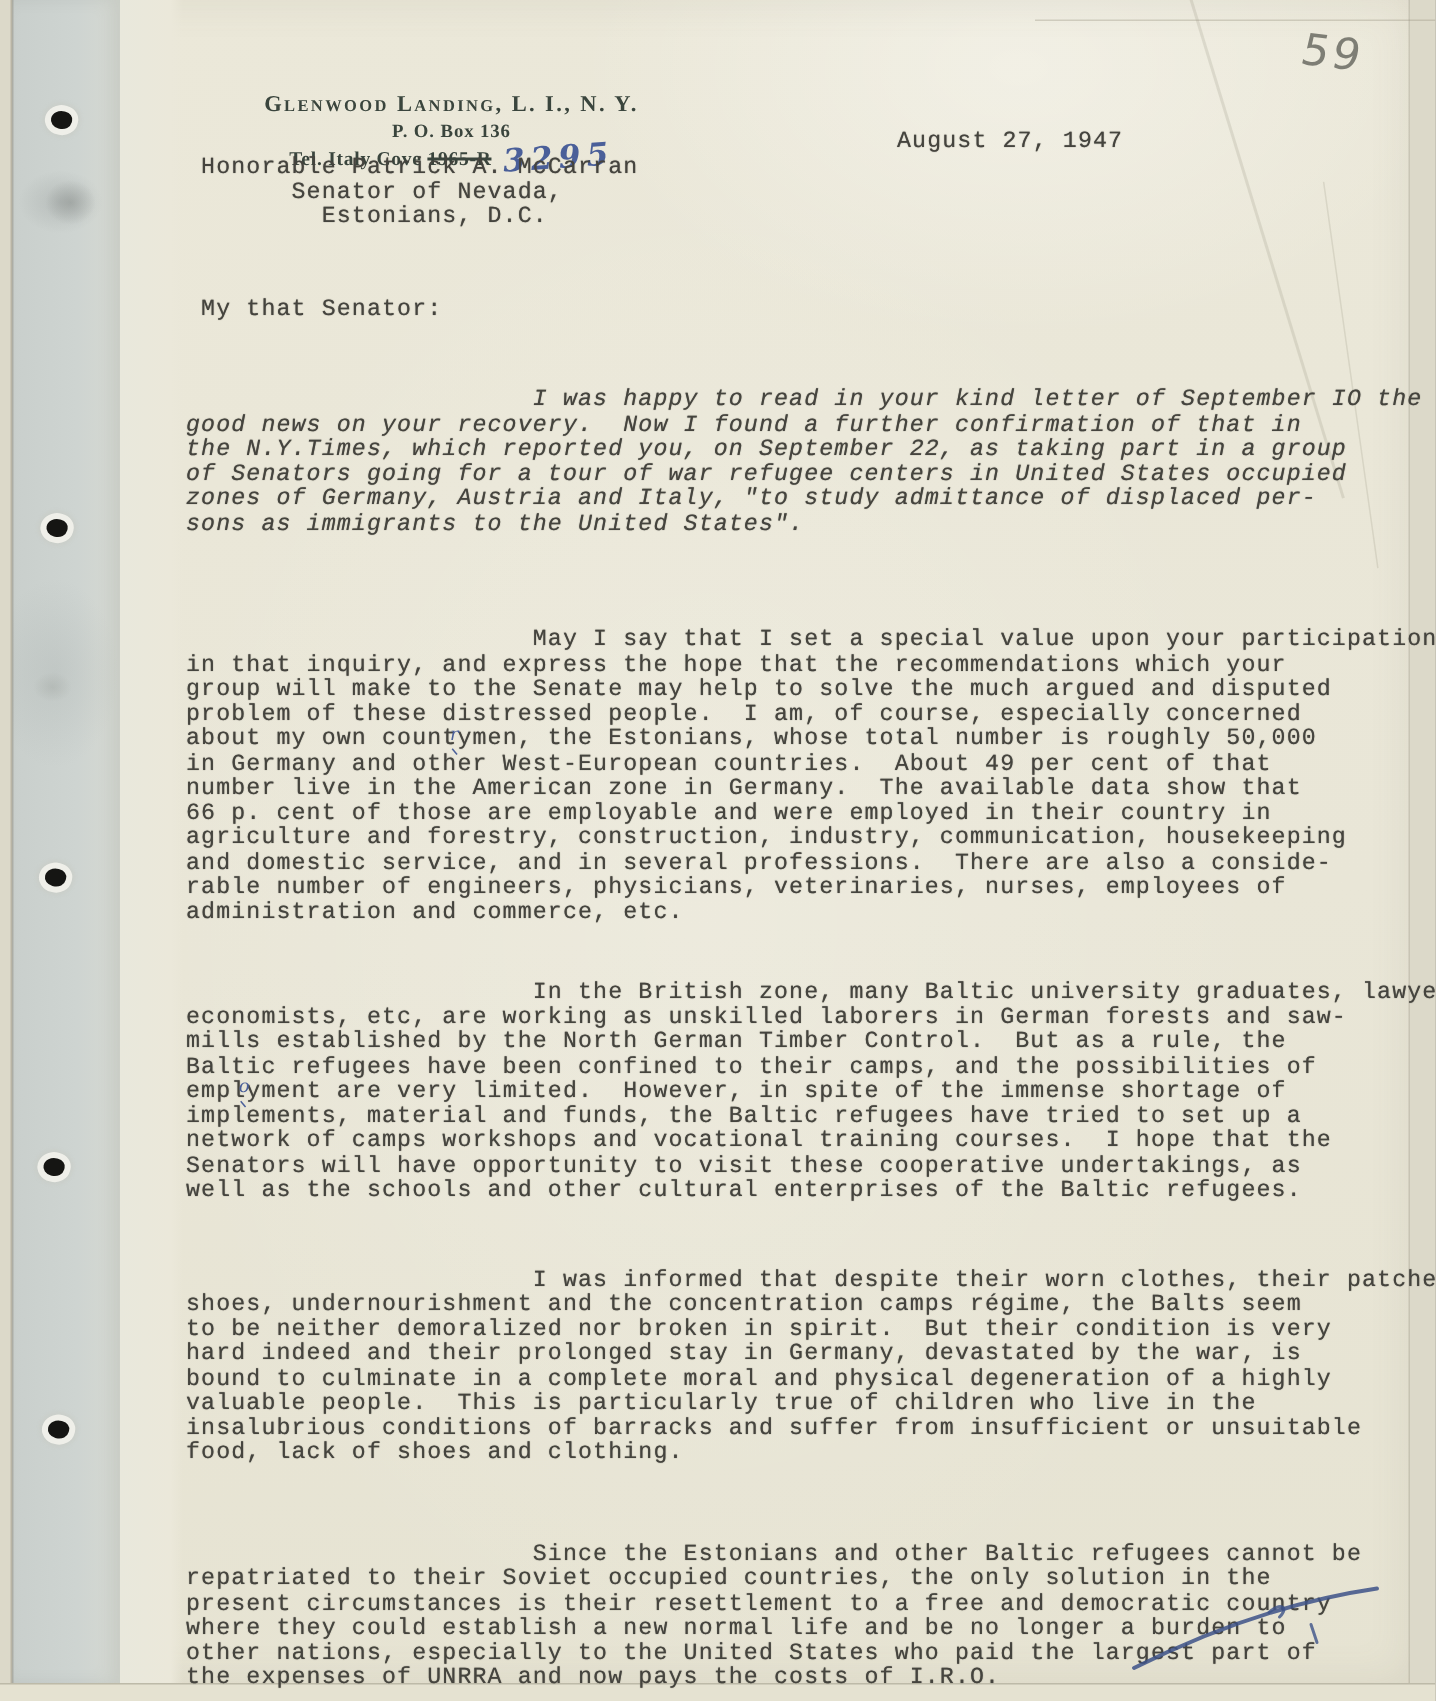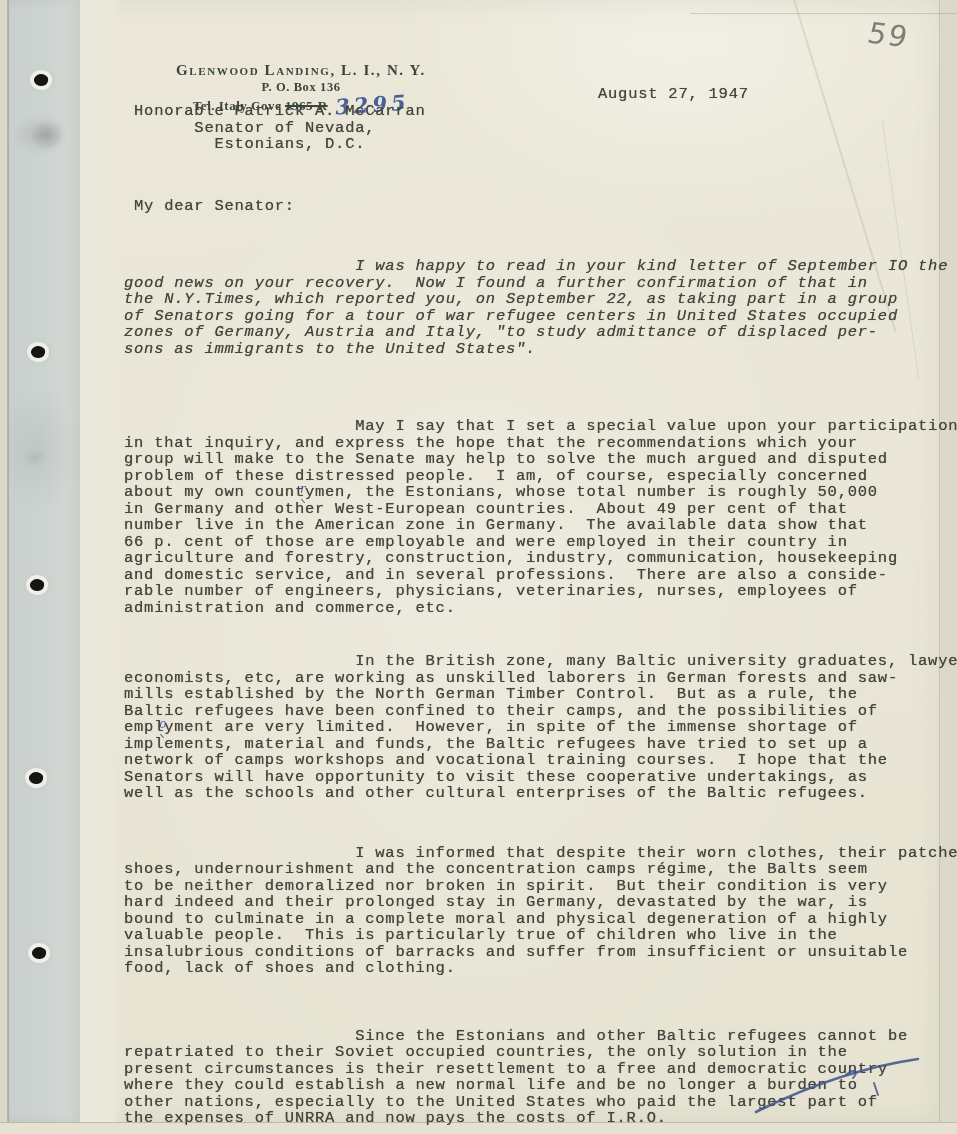--- a/index.html
+++ b/index.html
@@ -127,21 +127,21 @@
   <div class="letterhead">
     <div class="lh1">Glenwood Landing, L. I., N. Y.</div>
     <div class="lh2">P. O. Box 136</div>
     <div class="lh3"><span>Tel. Italy Cove </span><span class="struck">1965-R</span><span class="hand-3295">3295</span></div>
   </div>
 
   <div class="type" style="left:598px;top:86px">August 27, 1947</div>
 
   <div class="type" style="left:124px;top:103px"><div class="tline"> Honorable Patrick A. McCarran</div><div class="tline">       Senator of Nevada,</div><div class="tline">         Estonians, D.C.</div></div>
 
-  <div class="type" style="left:124px;top:198px"> My dear Senator:</div>
+  <div class="type" style="left:124px;top:198px"> My that Senator:</div>
 
   <div class="type body-col">
     <div class="para p1"><div class="tline">                       I was happy to read in your kind letter of September IO the</div><div class="tline">good news on your recovery.  Now I found a further confirmation of that in</div><div class="tline">the N.Y.Times, which reported you, on September 22, as taking part in a group</div><div class="tline">of Senators going for a tour of war refugee centers in United States occupied</div><div class="tline">zones of Germany, Austria and Italy, "to study admittance of displaced per-</div><div class="tline">sons as immigrants to the United States".</div></div>
     <div class="para p2"><div class="tline">                       May I say that I set a special value upon your participation</div><div class="tline">in that inquiry, and express the hope that the recommendations which your</div><div class="tline">group will make to the Senate may help to solve the much argued and disputed</div><div class="tline">problem of these distressed people.  I am, of course, especially concerned</div><div class="tline">about my own count<span class="ins"><span class="ins-mark">r</span></span>ymen, the Estonians, whose total number is roughly 50,000</div><div class="tline">in Germany and other West-European countries.  About 49 per cent of that</div><div class="tline">number live in the American zone in Germany.  The available data show that</div><div class="tline">66 p. cent of those are employable and were employed in their country in</div><div class="tline">agriculture and forestry, construction, industry, communication, housekeeping</div><div class="tline">and domestic service, and in several professions.  There are also a conside-</div><div class="tline">rable number of engineers, physicians, veterinaries, nurses, employees of</div><div class="tline">administration and commerce, etc.</div></div>
     <div class="para p3"><div class="tline">                       In the British zone, many Baltic university graduates, lawyers,</div><div class="tline">economists, etc, are working as unskilled laborers in German forests and saw-</div><div class="tline">mills established by the North German Timber Control.  But as a rule, the</div><div class="tline">Baltic refugees have been confined to their camps, and the possibilities of</div><div class="tline">empl<span class="ins"><span class="ins-mark">o</span></span>yment are very limited.  However, in spite of the immense shortage of</div><div class="tline">implements, material and funds, the Baltic refugees have tried to set up a</div><div class="tline">network of camps workshops and vocational training courses.  I hope that the</div><div class="tline">Senators will have opportunity to visit these cooperative undertakings, as</div><div class="tline">well as the schools and other cultural enterprises of the Baltic refugees.</div></div>
     <div class="para p4"><div class="tline">                       I was informed that despite their worn clothes, their patched</div><div class="tline">shoes, undernourishment and the concentration camps régime, the Balts seem</div><div class="tline">to be neither demoralized nor broken in spirit.  But their condition is very</div><div class="tline">hard indeed and their prolonged stay in Germany, devastated by the war, is</div><div class="tline">bound to culminate in a complete moral and physical degeneration of a highly</div><div class="tline">valuable people.  This is particularly true of children who live in the</div><div class="tline">insalubrious conditions of barracks and suffer from insufficient or unsuitable</div><div class="tline">food, lack of shoes and clothing.</div></div>
     <div class="para p5"><div class="tline">                       Since the Estonians and other Baltic refugees cannot be</div><div class="tline">repatriated to their Soviet occupied countries, the only solution in the</div><div class="tline">present circumstances is their resettlement to a free and democratic country</div><div class="tline">where they could establish a new normal life and be no longer a burden to</div><div class="tline">other nations, especially to the United States who paid the largest part of</div><div class="tline">the expenses of UNRRA and now pays the costs of I.R.O.</div></div>
     
   </div>
 

